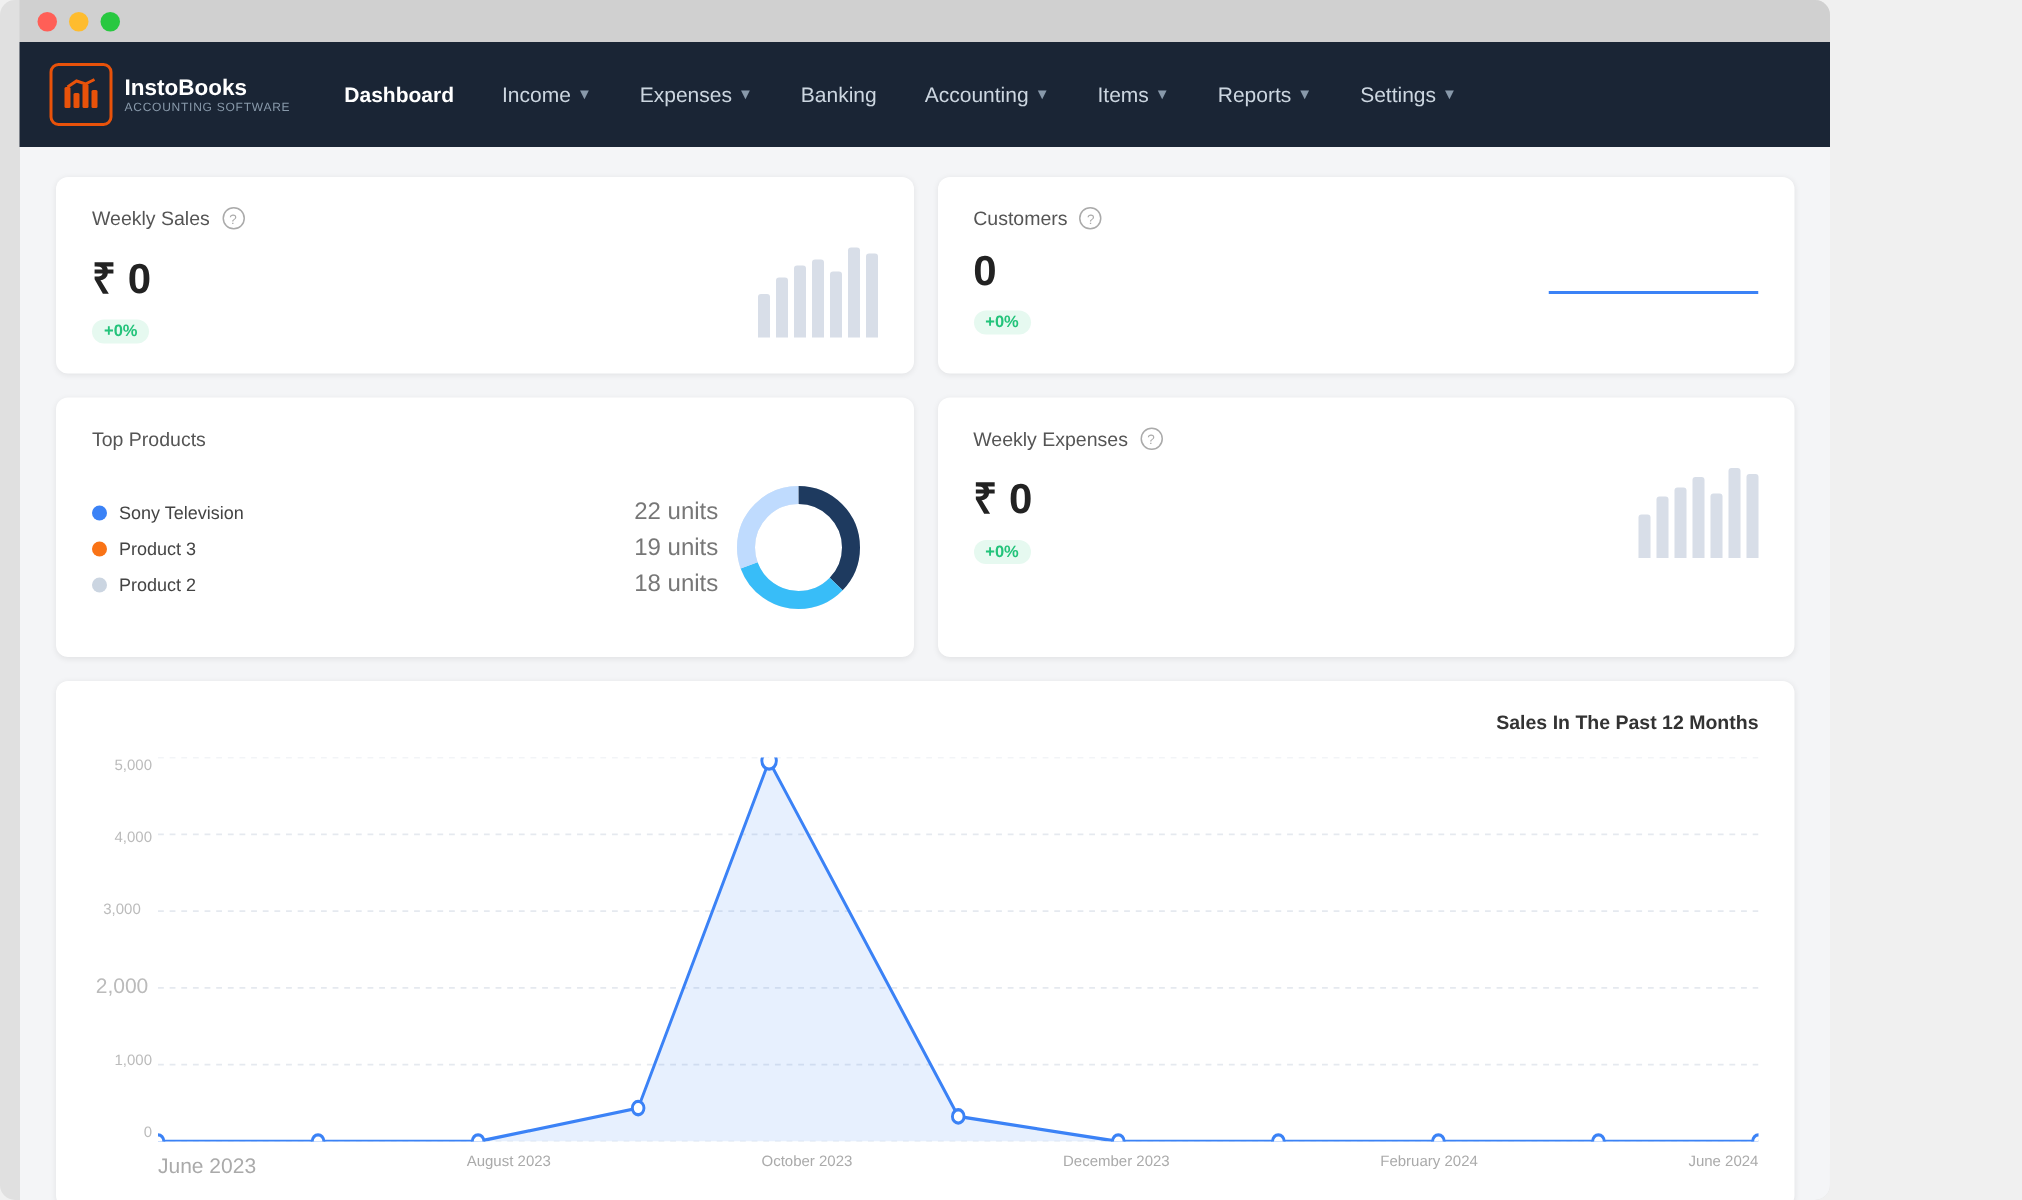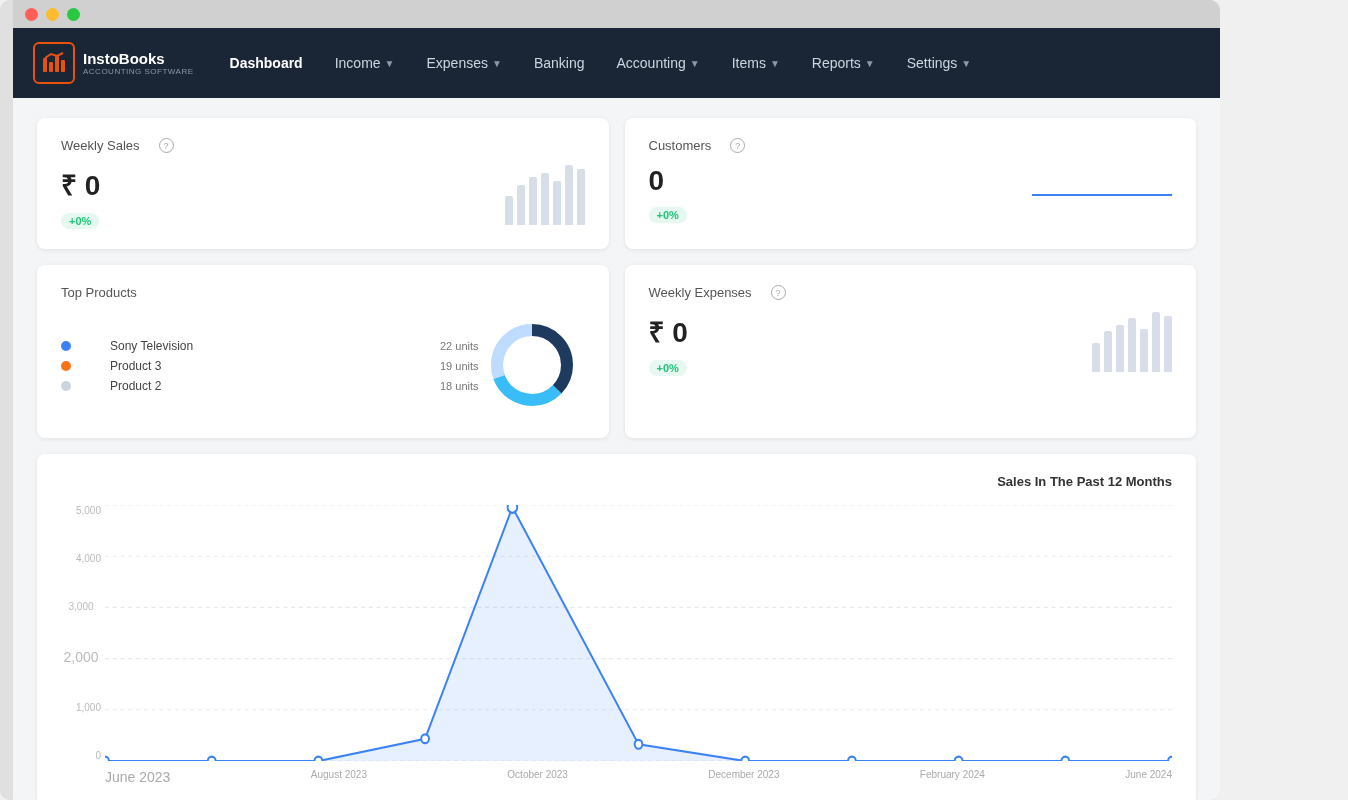--- a/index.html
+++ b/index.html
@@ -93,21 +93,21 @@
       border-radius: 8px;
       padding: 20px 24px;
       box-shadow: 0 1px 4px rgba(0,0,0,0.08);
     }
     .card-title {
       font-size: 13px;
       color: #555;
       font-weight: 500;
       display: flex;
       align-items: center;
-      gap: 19px;
+      gap: 8px;
       margin-bottom: 12px;
     }
     .help-icon {
       width: 15px; height: 15px;
       border: 1.5px solid #aaa;
       border-radius: 50%;
       display: inline-flex;
       align-items: center;
       justify-content: center;
       font-size: 9px;
@@ -157,22 +157,22 @@
       gap: 8px;
       margin-bottom: 6px;
       font-size: 12px;
       color: #444;
     }
     .product-dot {
       width: 10px; height: 10px;
       border-radius: 50%;
       flex-shrink: 0;
     }
-    .product-name { flex: 1; margin-left: 31px; }
-    .product-units { color: #777; font-size: 11px; }
+    .product-name { flex: 1; }
+    .product-units { color: #777; font-size: 16px; }
 
     
     .donut-container {
       display: flex;
       align-items: center;
       justify-content: center;
       padding: 8px;
     }
 
     

